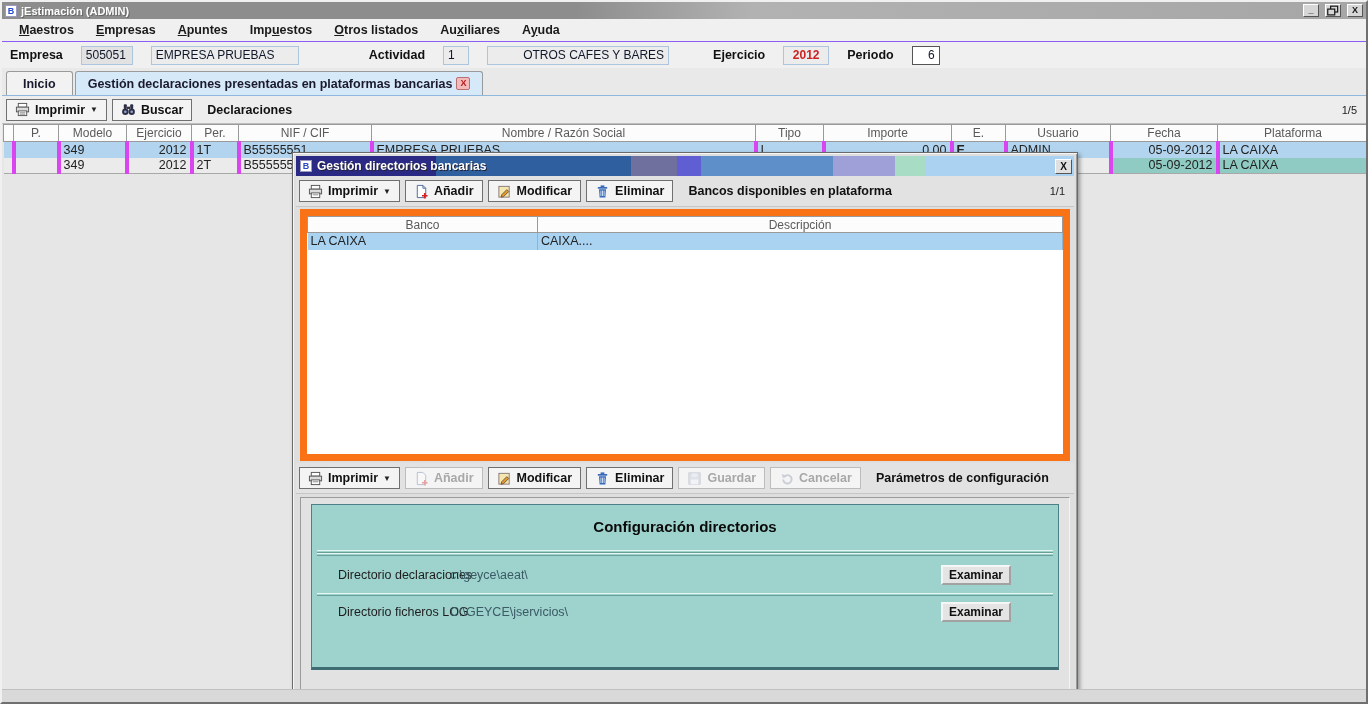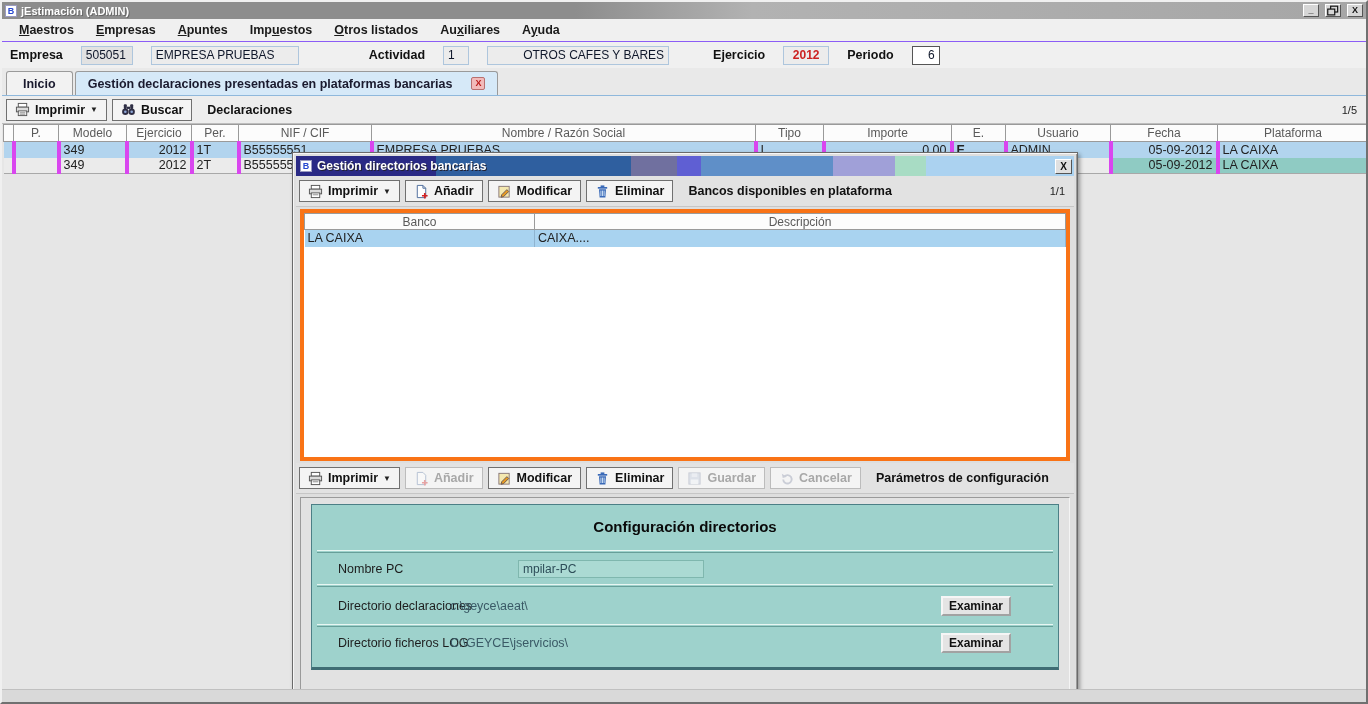--- a/index.html
+++ b/index.html
@@ -36,21 +36,21 @@
   .jfield.tiny { width:26px; }
   .jfield.name2 { width:182px;text-align:right; }
   .jfield.year { width:46px; color:#cc2222; text-align:center; font-weight:bold; }
   .jfield.period { width:28px; background:#fff; border:1px solid #555; text-align:right; }
   
   .tabstrip { position:absolute; left:0; top:66px; width:100%; height:28px; background:#e9e9e9;
     border-bottom:1px solid #8fb8dc; display:flex; align-items:flex-end; padding-left:4px; }
   .tab { height:24px; border:1px solid #9a9a9a; border-bottom:none; border-radius:3px 3px 0 0;
     display:flex; align-items:center; padding:0 16px; font-size:12.5px; font-weight:bold; color:#1a1a2e;
     background:#f2f2f2; margin-right:2px; }
-  .tab.active { background:#d6e9f8; padding:0 12px; gap:19px; }
+  .tab.active { background:#d6e9f8; padding:0 12px; gap:4px; }
   .tab-close { width:14px; height:13px; background:#f2baba; border:1px solid #b87070; border-radius:2px;
     color:#b81818; font-size:9px; font-weight:bold; line-height:11px; text-align:center; }
   
   .toolbar { position:absolute; left:0; top:94px; width:100%; height:28px; background:#ededed;
     border-bottom:1px solid #bdbdbd; display:flex; align-items:center; gap:5px; padding:0 4px; }
   .tbtn { height:22px; border:1px solid #707070; background:#f4f4f4; display:inline-flex; align-items:center;
     gap:5px; padding:0 8px; font-size:12.5px; font-weight:bold; color:#111; white-space:nowrap; }
   .tbtn .caret { font-size:8px; color:#222; }
   .tbtn.disabled { color:#a8a8a8; border-color:#bcbcbc; }
   .tbtn.disabled svg { opacity:.38; }
@@ -74,21 +74,21 @@
     padding:3px; }
   .dlg-titlebar { height:20px; display:flex; align-items:center; gap:5px; padding:0 2px 0 4px;
     background: linear-gradient(90deg,#2a2a85 0%,#2a2a85 18%,#2f5f9f 18%,#2f5f9f 43%,#70709f 43%,#70709f 49%,
       #5f5fd3 49%,#5f5fd3 52%,#5f8fc8 52%,#5f8fc8 69%,#a0a0d8 69%,#a0a0d8 77%,#a8dcc4 77%,#a8dcc4 81%,#abd2f0 81%,#abd2f0 100%);
   }
   .dlg-titlebar .dtitle { color:#fff; font-size:12px; font-weight:bold; flex:1; text-shadow:1px 1px 0 #223; }
   .dlg-close { width:17px; height:15px; background:#e0e0e0; border:1px solid; border-color:#fff #555 #555 #fff;
     font-size:10px; font-weight:bold; color:#111; text-align:center; line-height:13px; }
   .dlg-toolbar { height:31px; background:#e2e2e2; border-bottom:1px solid #c6c6c6; display:flex; align-items:center;
     gap:5px; padding:0 3px; position:relative; }
-  .dlg-table-wrap { margin:2px 4px; height:252px; border:4px solid #f97316; background:#fff; overflow:hidden; }
+  .dlg-table-wrap { margin:2px 4px; height:252px; border:7px solid #f97316; background:#fff; overflow:hidden; }
   table.banks { width:100%; }
   table.banks th { height:16px; }
   tr.bank-sel td { background:#a9d3f0; height:17px; border-right:1px solid #8fb4d0; }
   .dlg-config { margin:3px 4px 0 4px; height:194px; background:#e2e2e2;
     border:1px solid; border-color:#9a9a9a #f4f4f4 #f4f4f4 #9a9a9a; }
   .cfg-panel { margin:6px 10px 0 10px; height:166px; background:#9ed2cc;
     border:1px solid #4c7f86; border-bottom:3px solid #3f6d74; }
   .cfg-title { text-align:center; font-size:15px; font-weight:bold; color:#0a0a0a; padding-top:13px; height:45px; }
   .cfg-sep { margin:0 5px; height:3px; border-top:1px solid #e8f6f2; border-bottom:1px solid #679f99; }
   .cfg-row { display:flex; align-items:center; }
@@ -392,24 +392,20 @@
           </span>
         <span>Cancelar</span>
       </span>
       <span class="panel-title">Parámetros de configuración</span>
     </div>
 
     <div class="dlg-config">
       <div class="cfg-panel">
         <div class="cfg-title">Configuración directorios</div>
         <div class="cfg-sep"></div>
-        <div class="cfg-row r1">
-          <span class="cfg-label w1">Nombre PC</span>
-          <span class="cfg-field">mpilar-PC</span>
-        </div>
         <div class="cfg-sep"></div>
         <div class="cfg-row r2">
           <span class="cfg-label w2">Directorio declaraciones</span>
           <span class="cfg-value">c:\geyce\aeat\</span>
           <span class="cfg-btn">Examinar</span>
         </div>
         <div class="cfg-sep"></div>
         <div class="cfg-row r3">
           <span class="cfg-label w2">Directorio ficheros LOG</span>
           <span class="cfg-value">C:\GEYCE\jservicios\</span>

